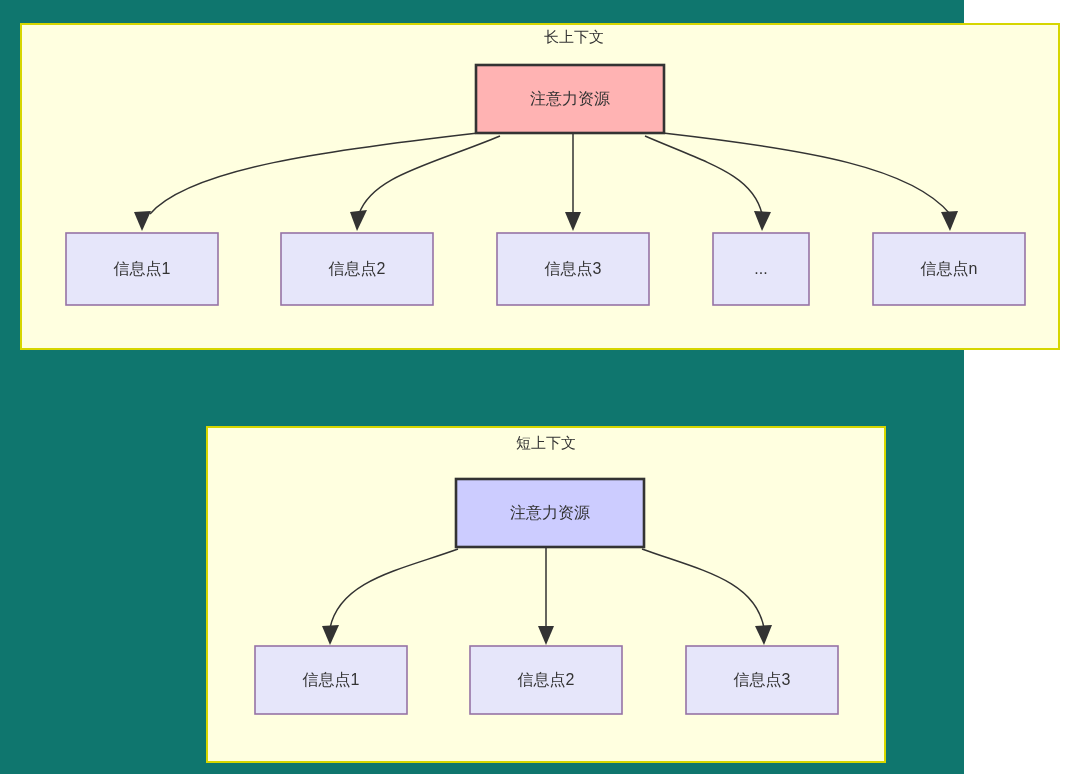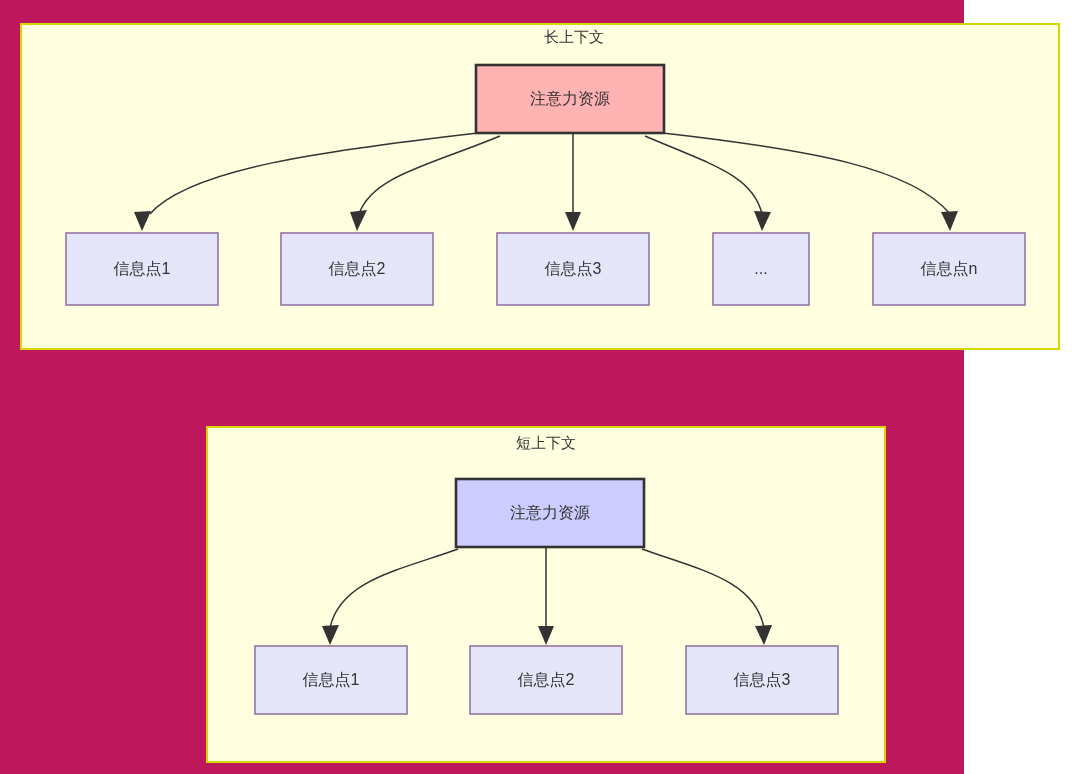--- a/index.html
+++ b/index.html
@@ -10,21 +10,21 @@
     width: 1080px;
     height: 774px;
     overflow: hidden;
     font-family: "Liberation Sans", "DejaVu Sans", sans-serif;
   }
 
   #stage {
     position: relative;
     width: 964px;
     height: 774px;
-    background: #be185d;
+    background: #0f766e;
   }
 
   svg.diagram-layer {
     position: absolute;
     left: 0;
     top: 0;
     width: 1080px;
     height: 774px;
     display: block;
   }

